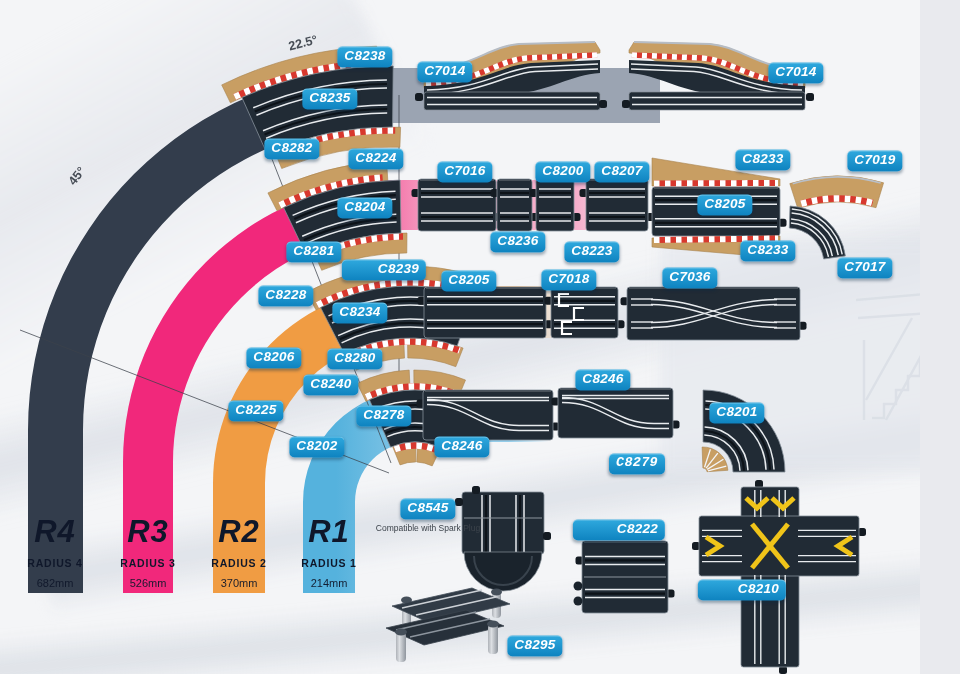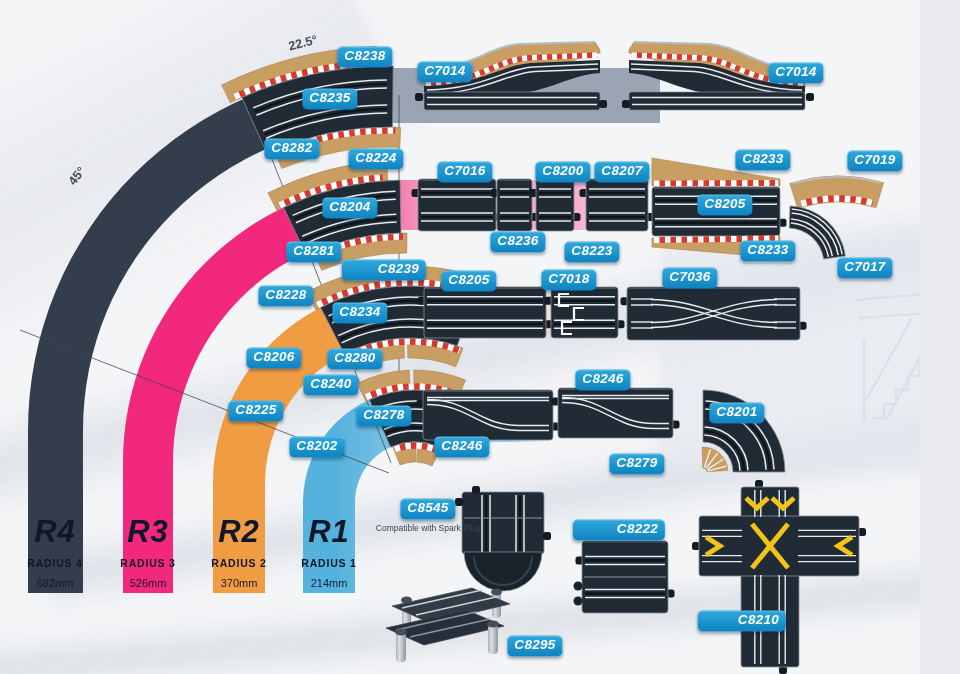--- a/index.html
+++ b/index.html
@@ -365,21 +365,21 @@
  <rect x="488" y="624" width="10" height="30" rx="4" fill="url(#leg)"></rect>
         <ellipse cx="493" cy="624" rx="6" ry="3.5" fill="#454f5a"></ellipse>
 </g>
     </svg>
 
   <div id="tags">
       <div class="tag" style="left: 365px; top: 57px;">C8238</div>
       <div class="tag" style="left: 330px; top: 99px;">C8235</div>
       <div class="tag" style="left: 292px; top: 149px;">C8282</div>
       <div class="tag" style="left: 376px; top: 159px;">C8224</div>
-      <div class="tag" style="left: 350px; top: 208px; font-style: italic;">C8204</div>
+      <div class="tag" style="left: 365px; top: 208px; font-style: italic;">C8204</div>
       <div class="tag" style="left: 314px; top: 252px;">C8281</div>
       <div class="tag" style="left: 384px; top: 270px; padding-left: 36px;">C8239</div>
       <div class="tag" style="left: 286px; top: 296px;">C8228</div>
       <div class="tag" style="left: 360px; top: 313px;">C8234</div>
       <div class="tag" style="left: 274px; top: 358px;">C8206</div>
       <div class="tag" style="left: 355px; top: 359px;">C8280</div>
       <div class="tag" style="left: 331px; top: 385px; text-align: center;">C8240</div>
       <div class="tag" style="left: 256px; top: 411px;">C8225</div>
       <div class="tag" style="left: 384px; top: 416px;">C8278</div>
       <div class="tag" style="left: 317px; top: 447px;">C8202</div>
@@ -394,24 +394,24 @@
       <div class="tag" style="left: 518px; top: 242px; text-align: center;">C8236</div>
       <div class="tag" style="left: 592px; top: 252px;">C8223</div>
       <div class="tag" style="left: 768px; top: 251px;">C8233</div>
       <div class="tag" style="left: 865px; top: 268px;">C7017</div>
       <div class="tag" style="left: 469px; top: 281px;">C8205</div>
       <div class="tag" style="left: 569px; top: 280px;">C7018</div>
       <div class="tag" style="left: 690px; top: 278px;">C7036</div>
       <div class="tag" style="left: 603px; top: 380px;">C8246</div>
       <div class="tag" style="left: 737px; top: 413px;">C8201</div>
       <div class="tag" style="left: 462px; top: 447px;">C8246</div>
-      <div class="tag" style="left: 637px; top: 464px;">C8279</div>
+      <div class="tag" style="left: 637px; top: 464px; font-family: Liberation Mono, monospace;">C8279</div>
       <div class="tag" style="left: 428px; top: 509px;">C8545</div>
       <div class="tag" style="left: 619px; top: 530px; padding-left: 44px;">C8222</div>
-      <div class="tag" style="left: 742px; top: 621px; padding-left: 40px;">C8210</div>
+      <div class="tag" style="left: 742px; top: 590px; padding-left: 40px;">C8210</div>
       <div class="tag" style="left: 535px; top: 646px;">C8295</div>
     </div>
   <div id="angles">
       <div class="angle" style="left: 303px; top: 43px; transform: translate(-50%, -50%) rotate(-14deg);">22.5°</div>
       <div class="angle" style="left: 77px; top: 176px; transform: translate(-50%, -50%) rotate(-52deg);">45°</div>
     </div>
   <div id="legend">
       <div class="legend-block" style="left: 19px; top: 516px;">
         <span class="legend-code">R4</span>
         <span class="legend-name">RADIUS 4</span>

